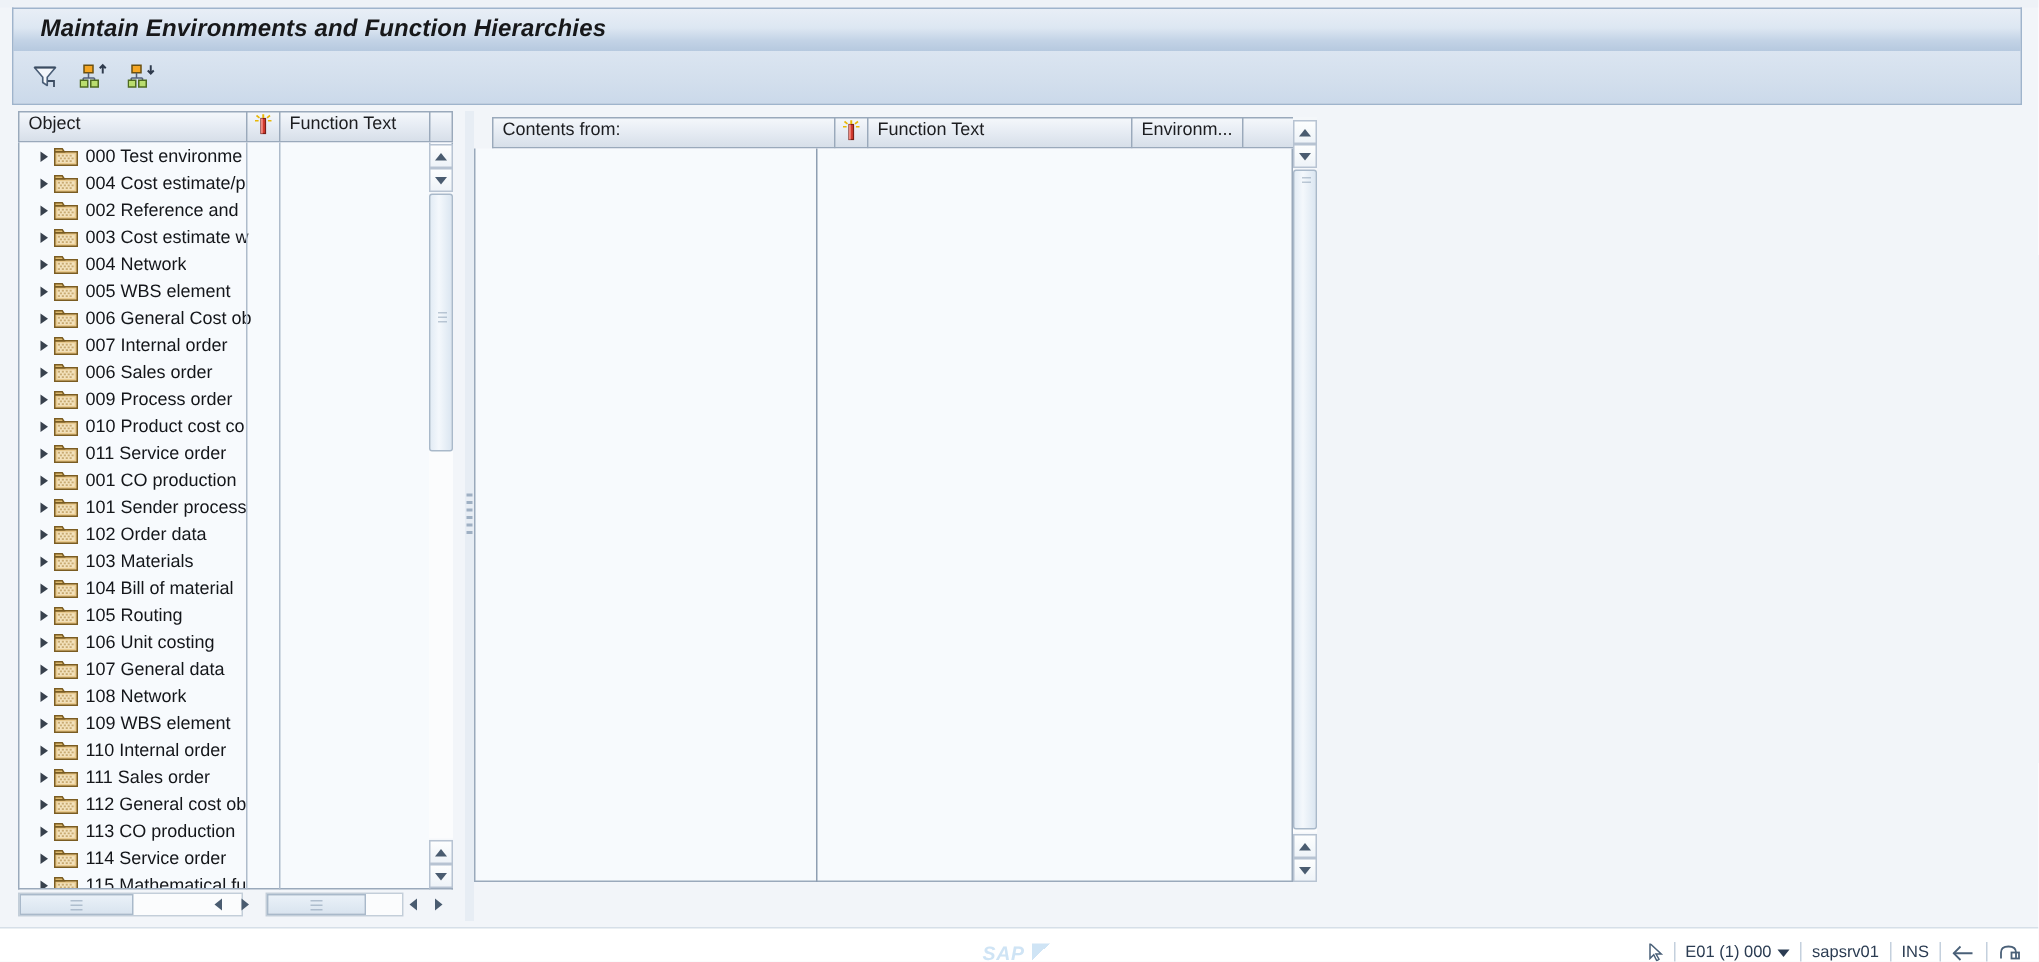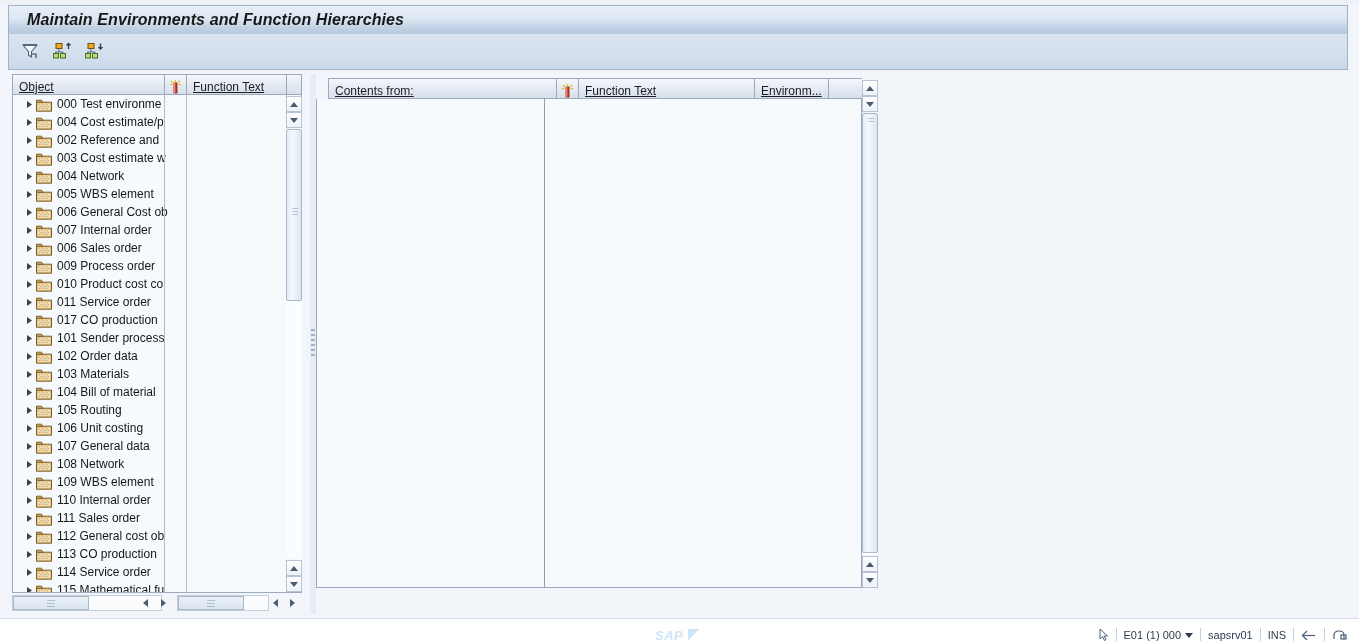--- a/index.html
+++ b/index.html
@@ -116,28 +116,27 @@
     display: flex;
     align-items: stretch;
     box-sizing: border-box;
   }
   .col-cell {
     background: linear-gradient(to bottom, #f4f7fb 0%, #e4eaf2 55%, #d7dfe9 100%);
     border: 1px solid #9aa9bb;
     border-right: none;
     box-sizing: border-box;
     display: flex;
-    align-items: flex-end;
+    align-items: flex-start;
     padding-left: 6px;
     font-size: 12px;
     color: #1c1d20;
     white-space: nowrap;
     overflow: hidden;
     cursor: pointer;
-    text-decoration: underline;
   }
   .col-cell.last { border-right: 1px solid #9aa9bb; }
   .col-cell.icon-col {
     padding-left: 0;
     justify-content: center;
   }
 
   
   .candle-icon {
     position: relative;
@@ -834,21 +833,21 @@
                     <rect x="3.9" y="7" width="1.4" height="1.2"></rect>
                     <rect x="6.5" y="7" width="1.4" height="1.2"></rect>
                     <rect x="9.1" y="7" width="1.4" height="1.2"></rect>
                     <rect x="11.7" y="7" width="1.4" height="1.2"></rect>
                     <rect x="2.6" y="8.8" width="1.4" height="1.2"></rect>
                     <rect x="5.2" y="8.8" width="1.4" height="1.2"></rect>
                     <rect x="7.8" y="8.8" width="1.4" height="1.2"></rect>
                     <rect x="10.4" y="8.8" width="1.4" height="1.2"></rect>
                   </g>
                 </svg></span>
-              <span class="tree-label">017 CO production</span>
+              <span class="tree-label">001 CO production</span>
             </div>
             <div class="tree-row">
               <span class="expander">
                 <svg width="7" height="9" viewBox="0 0 7 9">
                   <polygon points="1,1 6,4.5 1,8" fill="#38414d"></polygon>
                 </svg>
               </span>
               <span class="folder-icon"><svg width="16" height="13" viewBox="0 0 16 13">
                   <path d="M0.5 3.2 L0.5 12.2 L15.5 12.2 L15.5 3.2 Z" fill="#e8c98d" stroke="#7a5c22" stroke-width="1"></path>
                   <path d="M0.5 3.2 L0.5 1.2 L5.5 1.2 L6.8 3.2 Z" fill="#dcb96f" stroke="#7a5c22" stroke-width="1"></path>

